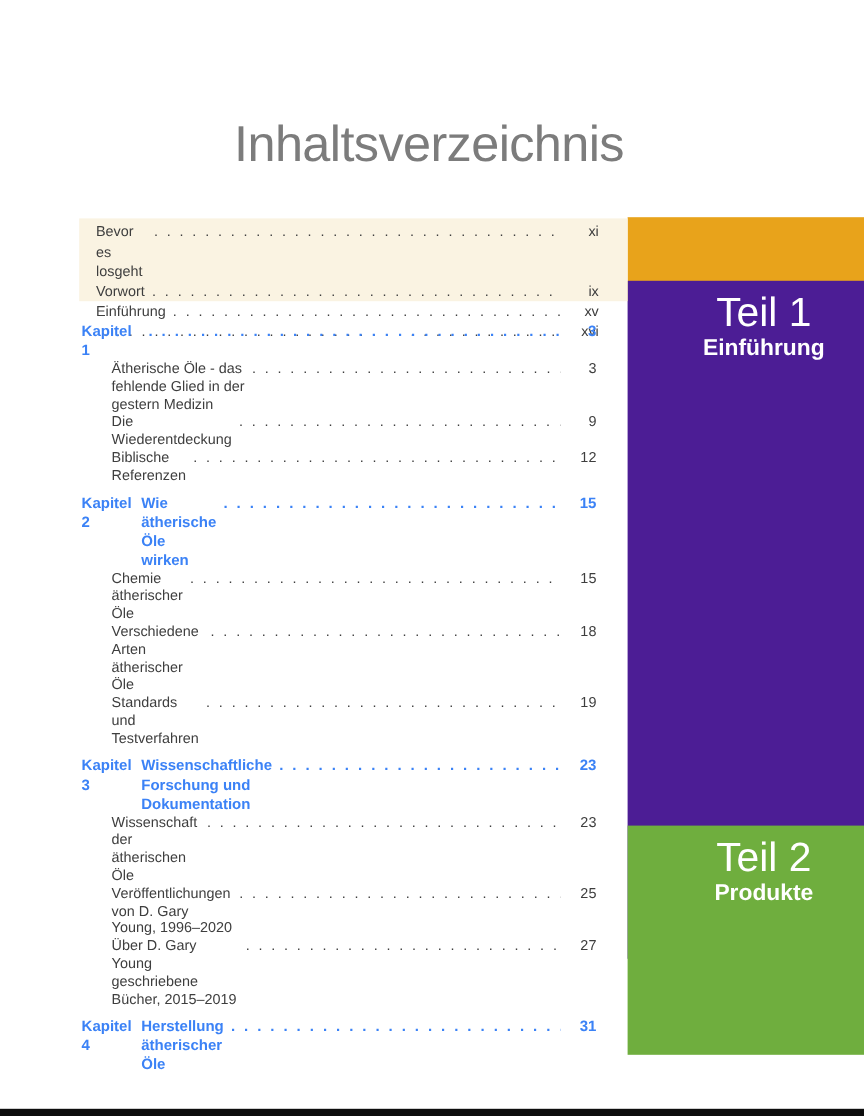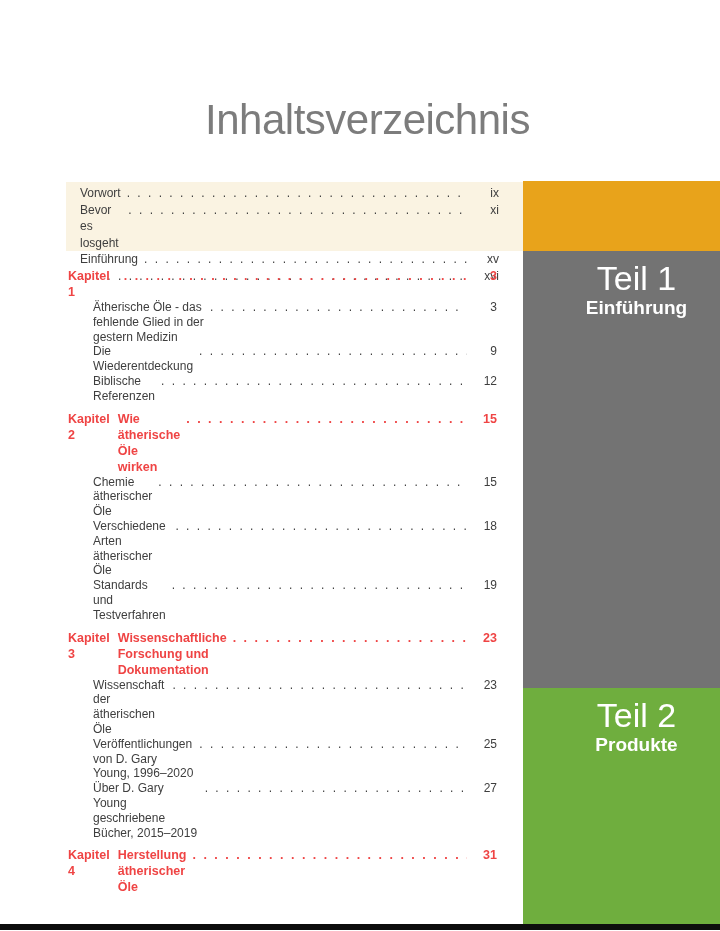--- a/index.html
+++ b/index.html
@@ -6,27 +6,26 @@
   html,body { background:#ffffff; }
   body {
     width:720px; height:931px; position:relative; overflow:hidden;
     font-family:"Liberation Sans", sans-serif;
   }
   .page-title {
     position:absolute; top:96px; left:0; width:675px;
     text-align:center; padding-left:40px;
     font-size:42px; font-weight:300; letter-spacing:-0.5px;
     color:#7c7c7c;
-    margin-left:10px;
   }
   
   .block { position:absolute; left:523px; width:197px; }
   .block-orange { top:181px; height:70px;  background:#E8A31B; }
-  .block-blue   { top:251px; height:565px; background:#737373; }
-  .block-green  { top:688px; height:242px; background:#6FAE3E; }
+  .block-blue   { top:234px; height:565px; background:#4c1d95; }
+  .block-green  { top:688px; height:191px; background:#6FAE3E; }
   .part-label {
     margin-top:8px; padding-left:30px; text-align:center;
     font-size:34px; font-weight:300; color:#ffffff; line-height:38px;
   }
   .part-title {
     padding-left:30px; text-align:center;
     font-size:19px; font-weight:bold; color:#ffffff; line-height:22px;
   }
   .bottom-bar { position:absolute; left:0; top:924px; width:720px; height:6px; background:#0d0d0d; }
 
@@ -50,21 +49,21 @@
   .toc-row .leader::after {
     content:". . . . . . . . . . . . . . . . . . . . . . . . . . . . . . . . . . . . . . . . . . . . . . . . . . . . . . . . . . . . . . . . . . . .";
     letter-spacing:2px;
   }
   .toc-row .pg { flex:0 0 auto; min-width:26px; text-align:right; }
 
   .chapter-heading {
     line-height:16px; font-size:12.5px; font-weight:bold;
   }
   .chapter-heading .ch-num { margin-right:8px; }
-  .theme-blue  .chapter-heading { color:#ef4444; }
+  .theme-blue  .chapter-heading { color:#3b82f6; }
 
   .entry-row {
     line-height:14.8px; font-size:12px; color:#3E3E3E;
     padding-left:25px;
   }
 </style>
 </head>
 <body>
 
 <div class="page-title">Inhaltsverzeichnis</div>
@@ -74,28 +73,28 @@
   <div class="part-label">Teil 1</div>
   <div class="part-title">Einführung</div>
 </div>
 <div class="block block-green">
   <div class="part-label">Teil 2</div>
   <div class="part-title">Produkte</div>
 </div>
 
 <div class="front-box">
   <div class="toc-row">
+    <span>Bevor es losgeht</span>
+    <span class="leader"></span>
+    <span class="pg">xi</span>
+  </div>
+  <div class="toc-row">
     <span>Vorwort</span>
     <span class="leader"></span>
     <span class="pg">ix</span>
-  </div>
-  <div class="toc-row">
-    <span>Bevor es losgeht</span>
-    <span class="leader"></span>
-    <span class="pg">xi</span>
   </div>
   <div class="toc-row">
     <span>Einführung</span>
     <span class="leader"></span>
     <span class="pg">xv</span>
   </div>
   <div class="toc-row">
     <span class="leader"></span>
     <span class="pg">xvi</span>
   </div>

